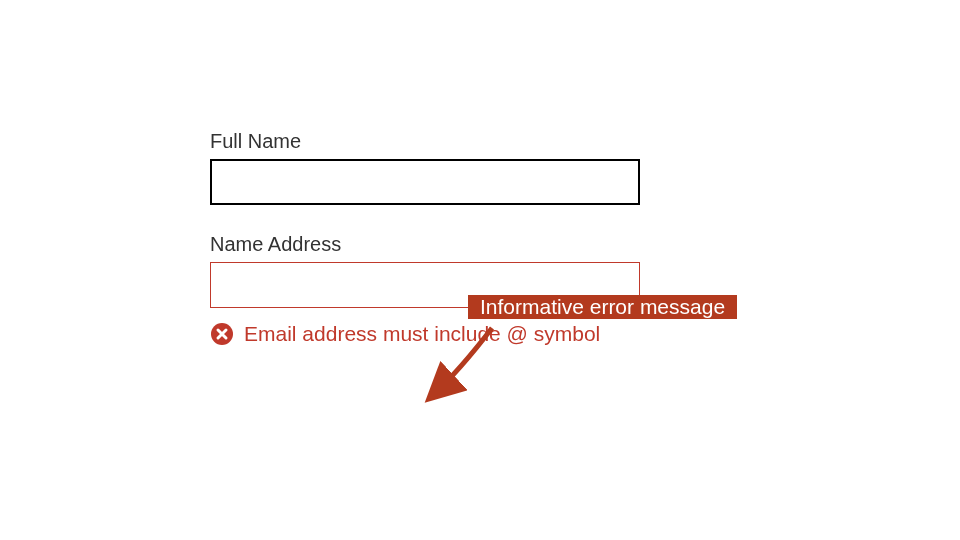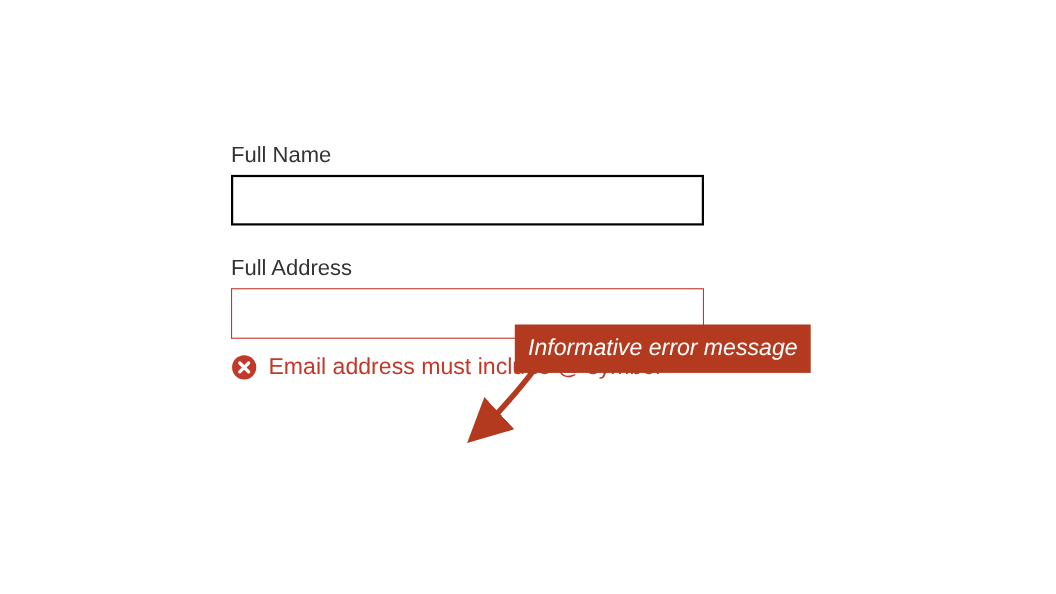--- a/index.html
+++ b/index.html
@@ -55,44 +55,43 @@
       color: #c0392b;
       font-weight: 400;
     }
     .callout {
       position: absolute;
       left: 468px;
       top: 295px;
       background: #b33a1e;
       color: #ffffff;
       font-size: 21px;
-      padding: 10px 12px;
+      padding: 0 12px;
       font-weight: 400;
       white-space: nowrap;
-      font-style: italic;
     }
     .callout-arrow {
       position: absolute;
       left: 0;
       top: 0;
       pointer-events: none;
     }
   </style>
 </head>
 <body>
 
 <div class="form-container">
 
   <div class="field-group">
     <label class="field-label">Full Name</label>
     <input type="text" class="text-input normal" value="" style="">
   </div>
 
   <div class="field-group">
-    <label class="field-label">Full Address</label>
+    <label class="field-label">Name Address</label>
     <input type="text" class="text-input error" value="" style="">
     <div class="error-row">
       <svg class="error-icon-svg" viewBox="0 0 24 24">
         <circle cx="12" cy="12" r="11" fill="#c0392b"></circle>
         <path d="M 8 8 L 16 16 M 16 8 L 8 16" stroke="#ffffff" stroke-width="3" stroke-linecap="round" fill="none"></path>
       </svg>
       <span class="error-text">Email address must include @ symbol</span>
     </div>
   </div>
 

